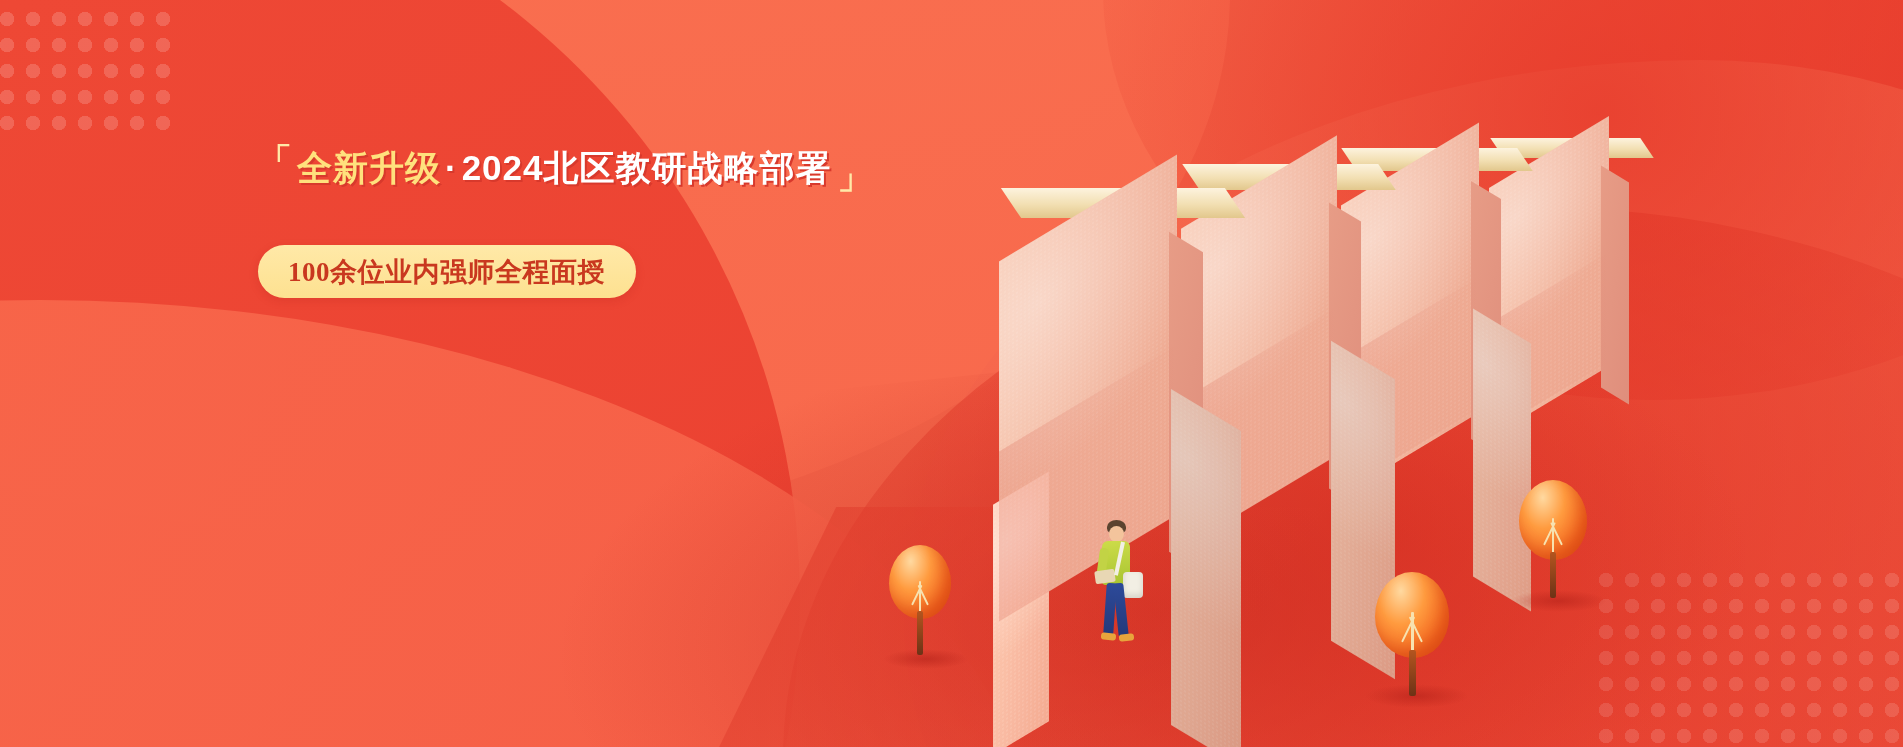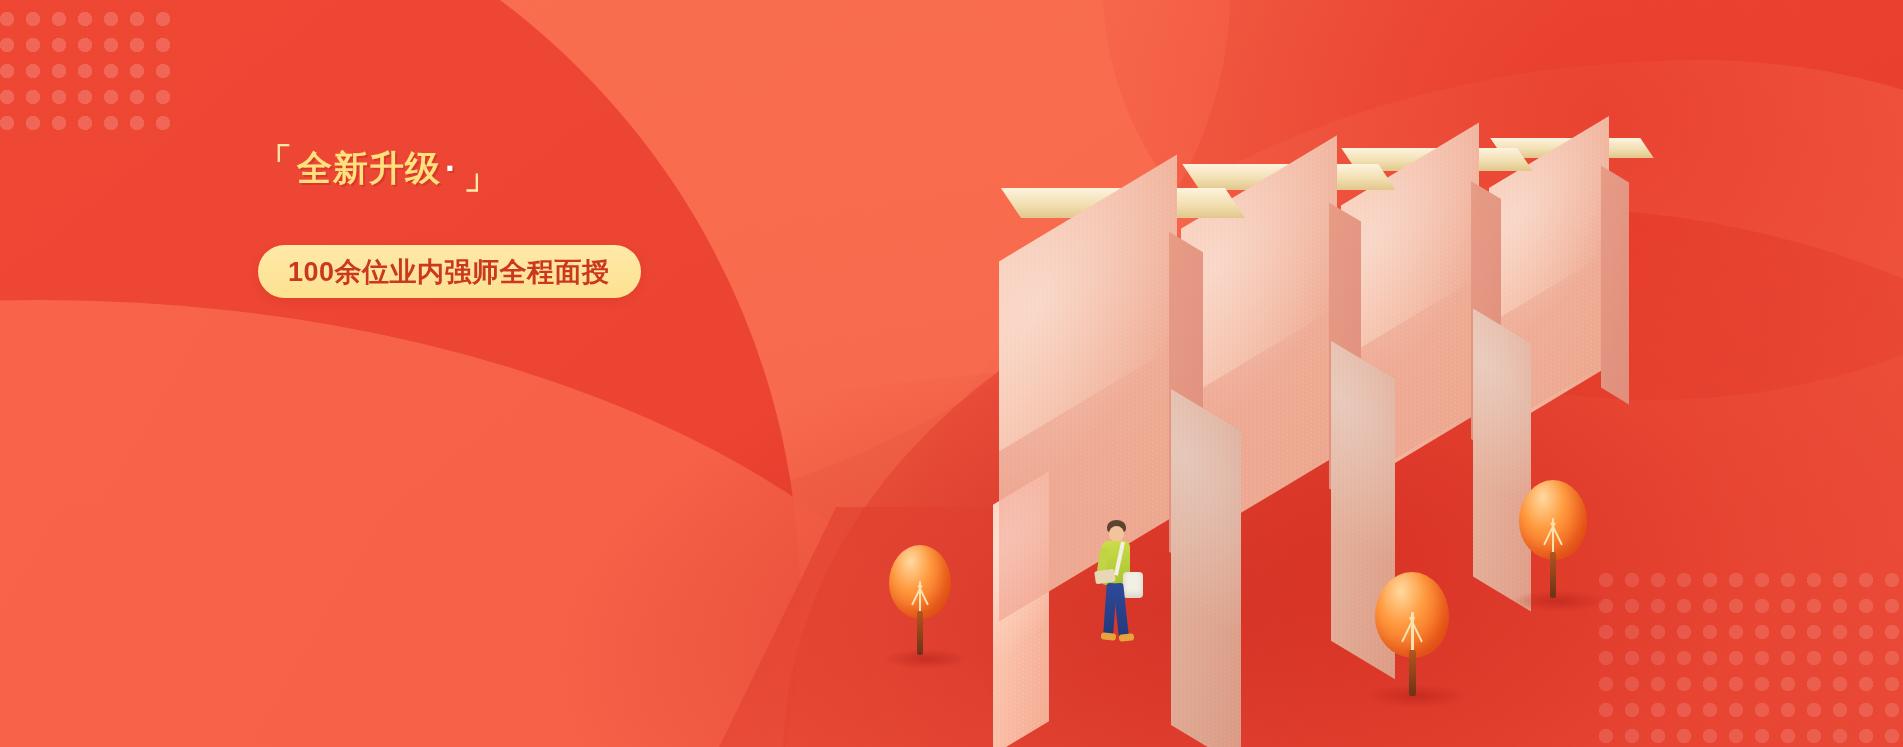--- a/index.html
+++ b/index.html
@@ -168,20 +168,21 @@
     background: linear-gradient(180deg, #ffe9a8 0%, #fde190 100%);
     box-shadow: 0 3px 10px rgba(170,30,20,.18);
   }
   .pill-left {
     font-size: 27px;
     font-weight: 700;
     color: #c9381f;
     letter-spacing: .5px;
     white-space: nowrap;
     padding-right: 22px;
+    font-family: Liberation Serif, serif;
   }
   .pill-right {
     display:flex;
     align-items:center;
     height: 41px;
     padding: 0 22px;
     border-radius: 999px;
     background: #fffdf4;
     font-size: 27px;
     font-weight: 700;
@@ -362,20 +363,21 @@
       <div class="trunk" style="left:34px; top:78px; width:7px; height:46px;"></div>
     </div>
   </div>
 
   <div class="copy">
 
     <div class="eyebrow">
       <span class="bracket open">「</span>
       <span class="gold">全新升级</span>
       <span class="white">·</span>
+      <span class="white">2024北区教研战略部署</span>
       <span class="bracket close">」</span>
     </div>
 
 
     <div class="pill">
       <span class="pill-left">100余位业内强师全程面授</span>
     </div>
 
   </div>
 

